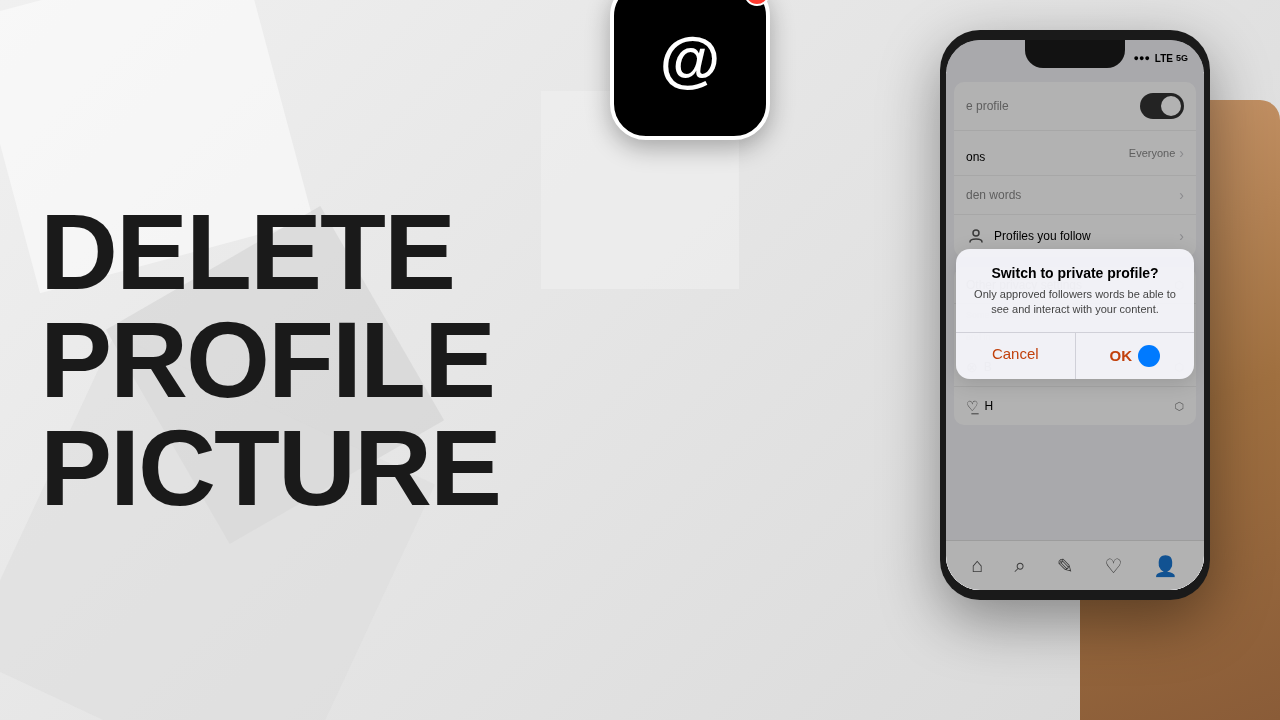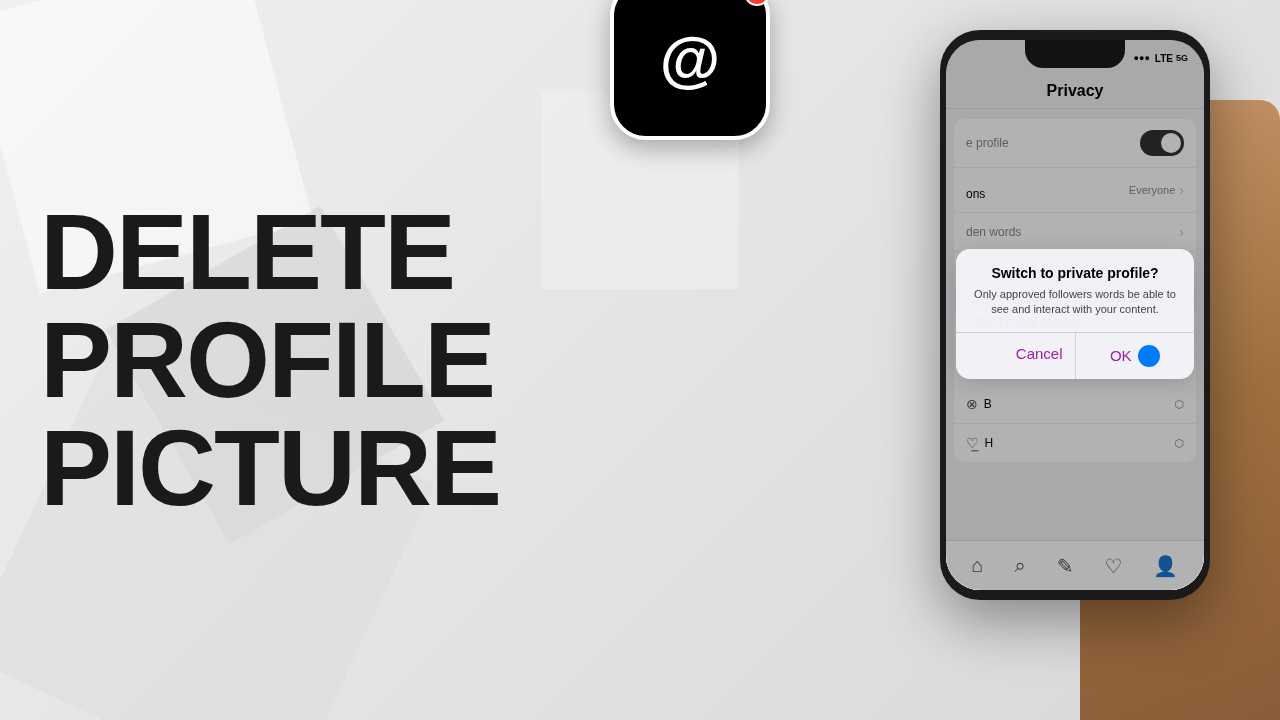--- a/index.html
+++ b/index.html
@@ -298,38 +298,38 @@
       line-height: 1.4;
     }
 
     .dialog-buttons {
       display: flex;
       border-top: 1px solid #d0d0d8;
     }
 
     .dialog-btn {
       flex: 1;
-      text-align: right;
+      text-align: center;
       padding: 12px;
       font-size: 15px;
       font-weight: 400;
-      color: #a21caf;
+      color: #c2410c;
       cursor: pointer;
     }
 
     .dialog-btn-cancel {
       border-right: 1px solid #d0d0d8;
     }
 
     .dialog-btn-ok {
       display: flex;
       align-items: center;
       justify-content: center;
       gap: 6px;
-      font-weight: 400;
+      font-weight: 700;
     }
 
     .ok-circle {
       width: 22px;
       height: 22px;
       background: #007aff;
       border-radius: 50%;
       display: inline-block;
     }
 
@@ -413,21 +413,20 @@
           <span class="status-time"></span>
           <div class="status-icons">
             <span style="font-size:9px;">●●●</span>
             <span style="font-size:10px;margin-left:2px;">LTE</span>
             <span style="font-size:9px;"> 5G</span>
           </div>
         </div>
 
         <div class="privacy-screen">
 
-          <div class="privacy-header">Privacy</div>
 
           <div class="privacy-list">
 
             <div class="privacy-item">
               <span class="privacy-item-text" style="color:#888;font-size:12px;">e profile</span>
               <div class="toggle-on"></div>
             </div>
 
             <div class="privacy-item">
               <span class="privacy-item-text" style="color:#000000;font-size:12px;margin-top:8px;">ons</span>

